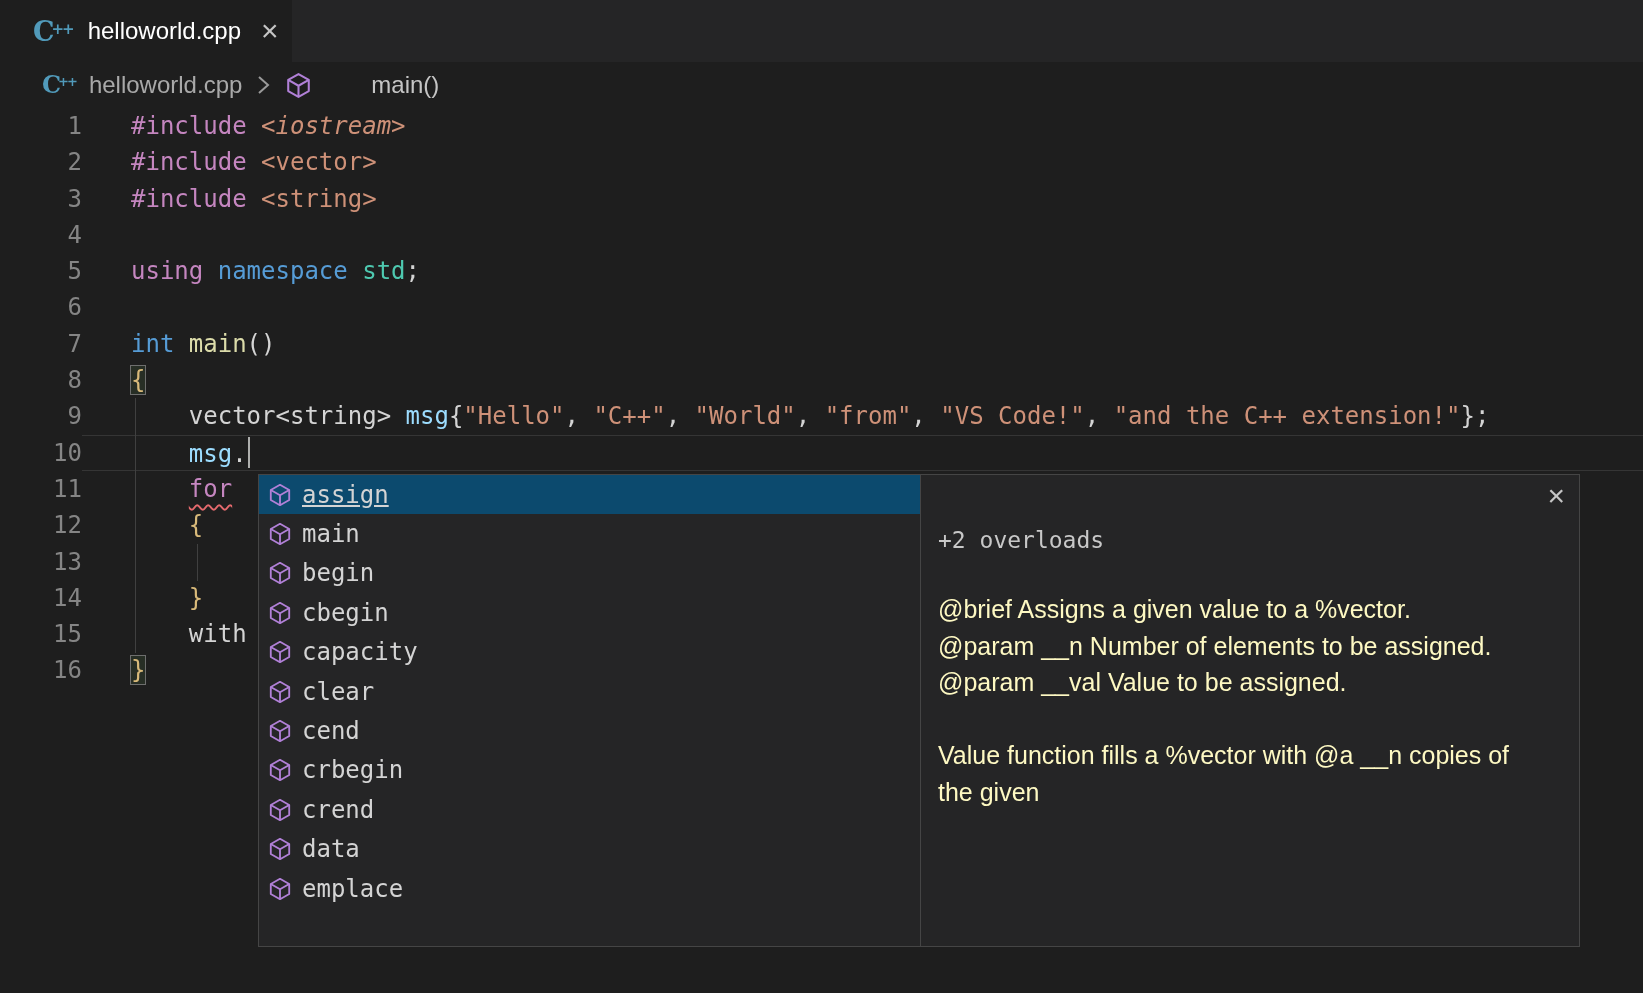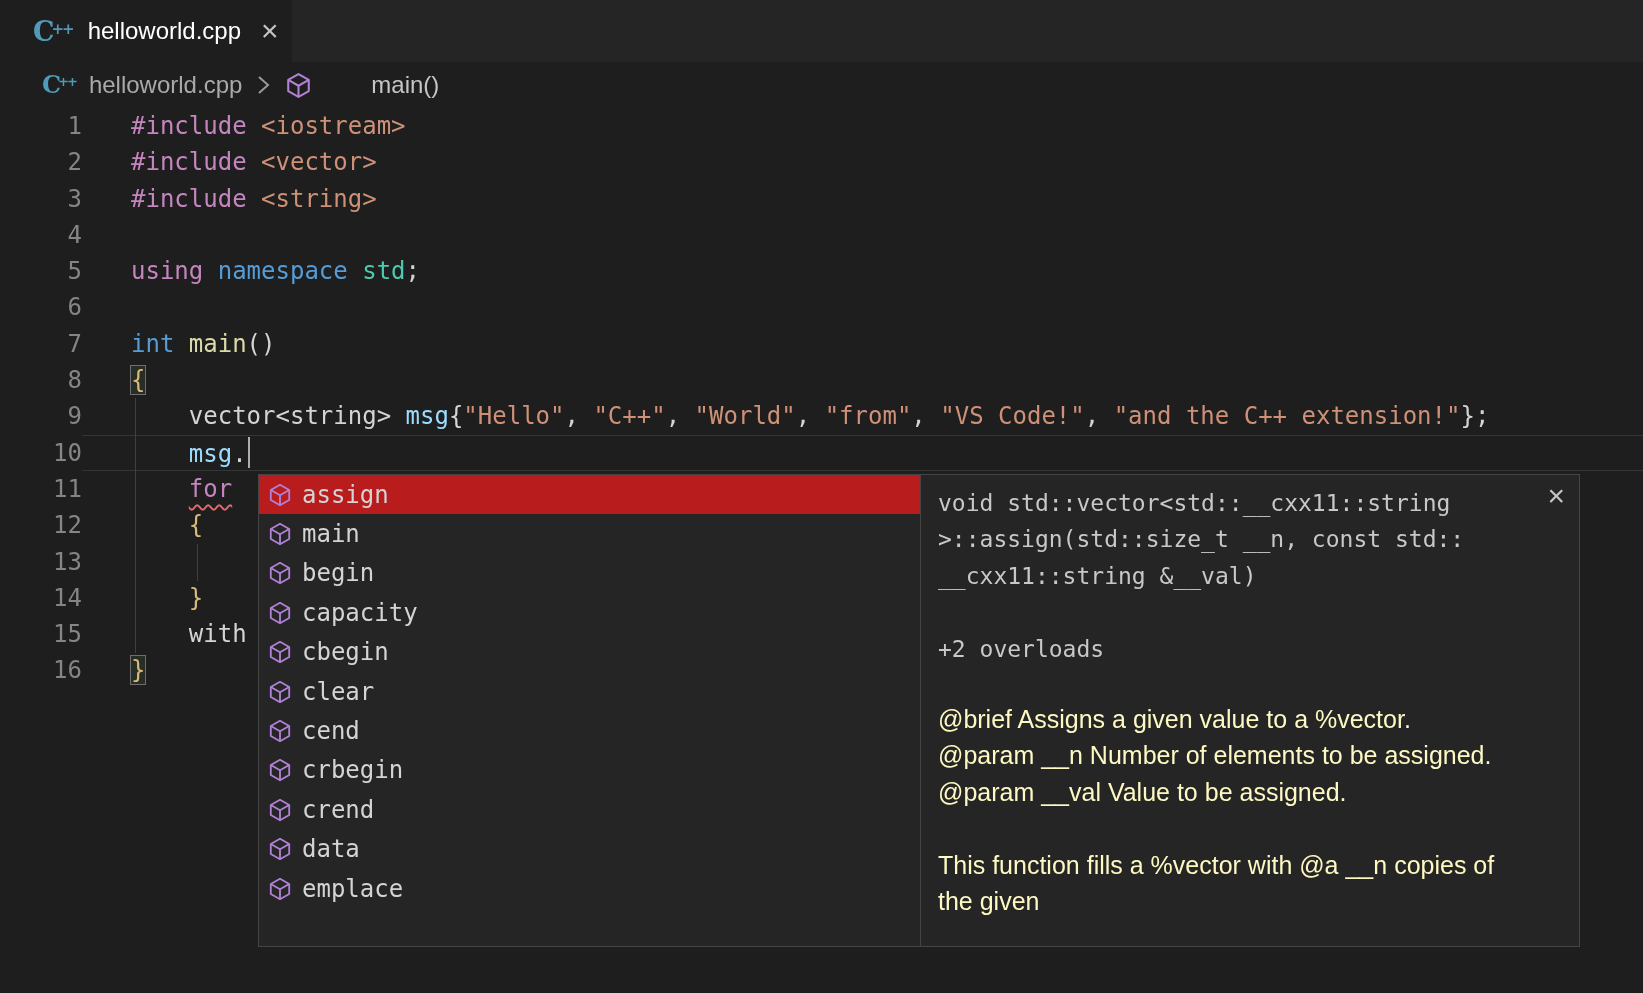--- a/index.html
+++ b/index.html
@@ -35,21 +35,21 @@
   .indent-guide { position:absolute; width:1px; background:#404040; }
   #guide-outer { left:135px; top:290px; height:255px; }
   #guide-inner { left:197px; top:436px; height:37px; }
 
   
   .suggest { position:absolute; left:258px; top:474px; width:1322px; height:473px;
              background:#252526; border:1px solid #454545; display:flex; z-index:5; }
   .suggest-list { width:661px; overflow:hidden; }
   .suggest-item { height:39.4px; display:flex; align-items:center; gap:9px; padding-left:8px;
                   color:#d4d4d4; font-family:"DejaVu Sans Mono", monospace; font-size:24px; cursor:pointer; }
-  .suggest-item.selected { background:#b91c1c; }
+  .suggest-item.selected { background:#0c4a6e;text-decoration:underline; }
   .suggest-item svg { flex:0 0 auto; }
 
   .suggest-docs { flex:1; border-left:1px solid #454545; position:relative; padding:10px 46px 0 17px; overflow:hidden; }
   .docs-close { position:absolute; top:6px; right:14px; color:#c5c5c5; font-size:30px; line-height:1; cursor:pointer; }
   .sig-line { font-family:"DejaVu Sans Mono", monospace; font-size:23px; line-height:36.4px; color:#c8c8c8; white-space:pre; }
   .doc-overloads { font-family:"DejaVu Sans Mono", monospace; font-size:23px; line-height:36.4px; color:#c8c8c8; margin-top:37px; margin-bottom:33px; }
   .doc-line { font-size:25px; line-height:36.5px; color:#fef9c3; }
   .doc-line.blank { height:36.5px; }
 </style>
 </head>
@@ -75,21 +75,21 @@
     <svg width="29" height="29" viewBox="0 0 24 24" fill="none" stroke="#B180D7" stroke-width="1.7" stroke-linejoin="round">
         <path d="M12 2.6 L20.5 7.4 V16.6 L12 21.4 L3.5 16.6 V7.4 Z"></path>
         <path d="M3.5 7.4 L12 12.2 L20.5 7.4 M12 12.2 V21.4"></path>
       </svg>
   </span>
   <span class="crumb-sym">main()</span>
 </div>
 
 <div class="editor">
   <div id="code-lines">
-      <div class="code-line"><div class="line-number">1</div><div class="line-code"><span class="tok" style="color: rgb(197, 134, 192);">#include</span><span class="tok" style="color: rgb(212, 212, 212);"> </span><span class="tok" style="color: rgb(206, 145, 120);">&lt;iostream&gt;</span></div></div>
+      <div class="code-line"><div class="line-number">1</div><div class="line-code"><span class="tok" style="color: rgb(197, 134, 192);">#include</span><span class="tok" style="color: rgb(212, 212, 212);"> </span><span class="tok" style="color: rgb(206, 145, 120); font-style: italic;">&lt;iostream&gt;</span></div></div>
       <div class="code-line"><div class="line-number">2</div><div class="line-code"><span class="tok" style="color: rgb(197, 134, 192);">#include</span><span class="tok" style="color: rgb(212, 212, 212);"> </span><span class="tok" style="color: rgb(206, 145, 120);">&lt;vector&gt;</span></div></div>
       <div class="code-line"><div class="line-number">3</div><div class="line-code"><span class="tok" style="color: rgb(197, 134, 192);">#include</span><span class="tok" style="color: rgb(212, 212, 212);"> </span><span class="tok" style="color: rgb(206, 145, 120);">&lt;string&gt;</span></div></div>
       <div class="code-line"><div class="line-number">4</div><div class="line-code"></div></div>
       <div class="code-line"><div class="line-number">5</div><div class="line-code"><span class="tok" style="color: rgb(197, 134, 192);">using</span><span class="tok" style="color: rgb(212, 212, 212);"> </span><span class="tok" style="color: rgb(86, 156, 214);">namespace</span><span class="tok" style="color: rgb(212, 212, 212);"> </span><span class="tok" style="color: rgb(78, 201, 176);">std</span><span class="tok" style="color: rgb(212, 212, 212);">;</span></div></div>
       <div class="code-line"><div class="line-number">6</div><div class="line-code"></div></div>
       <div class="code-line"><div class="line-number">7</div><div class="line-code"><span class="tok" style="color: rgb(86, 156, 214);">int</span><span class="tok" style="color: rgb(212, 212, 212);"> </span><span class="tok" style="color: rgb(220, 220, 170);">main</span><span class="tok" style="color: rgb(212, 212, 212);">()</span></div></div>
       <div class="code-line"><div class="line-number">8</div><div class="line-code"><span class="tok matchbox" style="color: rgb(217, 186, 122);">{</span></div></div>
       <div class="code-line"><div class="line-number">9</div><div class="line-code"><span class="tok" style="color: rgb(212, 212, 212);">    </span><span class="tok" style="color: rgb(212, 212, 212);">vector&lt;string&gt;</span><span class="tok" style="color: rgb(212, 212, 212);"> </span><span class="tok" style="color: rgb(156, 220, 254);">msg</span><span class="tok" style="color: rgb(212, 212, 212);">{</span><span class="tok" style="color: rgb(206, 145, 120);">"Hello"</span><span class="tok" style="color: rgb(212, 212, 212);">, </span><span class="tok" style="color: rgb(206, 145, 120);">"C++"</span><span class="tok" style="color: rgb(212, 212, 212);">, </span><span class="tok" style="color: rgb(206, 145, 120);">"World"</span><span class="tok" style="color: rgb(212, 212, 212);">, </span><span class="tok" style="color: rgb(206, 145, 120);">"from"</span><span class="tok" style="color: rgb(212, 212, 212);">, </span><span class="tok" style="color: rgb(206, 145, 120);">"VS Code!"</span><span class="tok" style="color: rgb(212, 212, 212);">, </span><span class="tok" style="color: rgb(206, 145, 120);">"and the C++ extension!"</span><span class="tok" style="color: rgb(212, 212, 212);">};</span></div></div>
       <div class="code-line current"><div class="line-number">10</div><div class="line-code"><span class="tok" style="color: rgb(212, 212, 212);">    </span><span class="tok" style="color: rgb(156, 220, 254);">msg</span><span class="tok" style="color: rgb(212, 212, 212);">.</span><span class="cursor"></span></div></div>
       <div class="code-line"><div class="line-number">11</div><div class="line-code"><span class="tok" style="color: rgb(212, 212, 212);">    </span><span class="tok sq" style="color: rgb(197, 134, 192);">for</span></div></div>
@@ -124,28 +124,28 @@
           <path d="M12 2.6 L20.5 7.4 V16.6 L12 21.4 L3.5 16.6 V7.4 Z"></path>
           <path d="M3.5 7.4 L12 12.2 L20.5 7.4 M12 12.2 V21.4"></path>
         </svg>
         <span>begin</span>
       </div>
       <div class="suggest-item">
         <svg width="26" height="26" viewBox="0 0 24 24" fill="none" stroke="#B180D7" stroke-width="1.7" stroke-linejoin="round">
           <path d="M12 2.6 L20.5 7.4 V16.6 L12 21.4 L3.5 16.6 V7.4 Z"></path>
           <path d="M3.5 7.4 L12 12.2 L20.5 7.4 M12 12.2 V21.4"></path>
         </svg>
+        <span>cbegin</span>
+      </div>
+      <div class="suggest-item">
+        <svg width="26" height="26" viewBox="0 0 24 24" fill="none" stroke="#B180D7" stroke-width="1.7" stroke-linejoin="round">
+          <path d="M12 2.6 L20.5 7.4 V16.6 L12 21.4 L3.5 16.6 V7.4 Z"></path>
+          <path d="M3.5 7.4 L12 12.2 L20.5 7.4 M12 12.2 V21.4"></path>
+        </svg>
         <span>capacity</span>
-      </div>
-      <div class="suggest-item">
-        <svg width="26" height="26" viewBox="0 0 24 24" fill="none" stroke="#B180D7" stroke-width="1.7" stroke-linejoin="round">
-          <path d="M12 2.6 L20.5 7.4 V16.6 L12 21.4 L3.5 16.6 V7.4 Z"></path>
-          <path d="M3.5 7.4 L12 12.2 L20.5 7.4 M12 12.2 V21.4"></path>
-        </svg>
-        <span>cbegin</span>
       </div>
       <div class="suggest-item">
         <svg width="26" height="26" viewBox="0 0 24 24" fill="none" stroke="#B180D7" stroke-width="1.7" stroke-linejoin="round">
           <path d="M12 2.6 L20.5 7.4 V16.6 L12 21.4 L3.5 16.6 V7.4 Z"></path>
           <path d="M3.5 7.4 L12 12.2 L20.5 7.4 M12 12.2 V21.4"></path>
         </svg>
         <span>clear</span>
       </div>
       <div class="suggest-item">
         <svg width="26" height="26" viewBox="0 0 24 24" fill="none" stroke="#B180D7" stroke-width="1.7" stroke-linejoin="round">
@@ -178,28 +178,23 @@
       <div class="suggest-item">
         <svg width="26" height="26" viewBox="0 0 24 24" fill="none" stroke="#B180D7" stroke-width="1.7" stroke-linejoin="round">
           <path d="M12 2.6 L20.5 7.4 V16.6 L12 21.4 L3.5 16.6 V7.4 Z"></path>
           <path d="M3.5 7.4 L12 12.2 L20.5 7.4 M12 12.2 V21.4"></path>
         </svg>
         <span>emplace</span>
       </div>
     </div>
   <div class="suggest-docs">
     <span class="docs-close">×</span>
-    <div id="sig-lines">
-        <div class="sig-line">void std::vector&lt;std::__cxx11::string</div>
-        <div class="sig-line">&gt;::assign(std::size_t __n, const std::</div>
-        <div class="sig-line">__cxx11::string &amp;__val)</div>
-      </div>
     <div class="doc-overloads">+2 overloads</div>
     <div id="doc-body">
         <div class="doc-line">@brief Assigns a given value to a %vector.</div>
         <div class="doc-line">@param __n Number of elements to be assigned.</div>
         <div class="doc-line">@param __val Value to be assigned.</div>
         <div class="doc-line blank"></div>
-        <div class="doc-line">This function fills a %vector with @a __n copies of</div>
+        <div class="doc-line">Value function fills a %vector with @a __n copies of</div>
         <div class="doc-line">the given</div>
       </div>
   </div>
 </div>
 
 </body></html>

